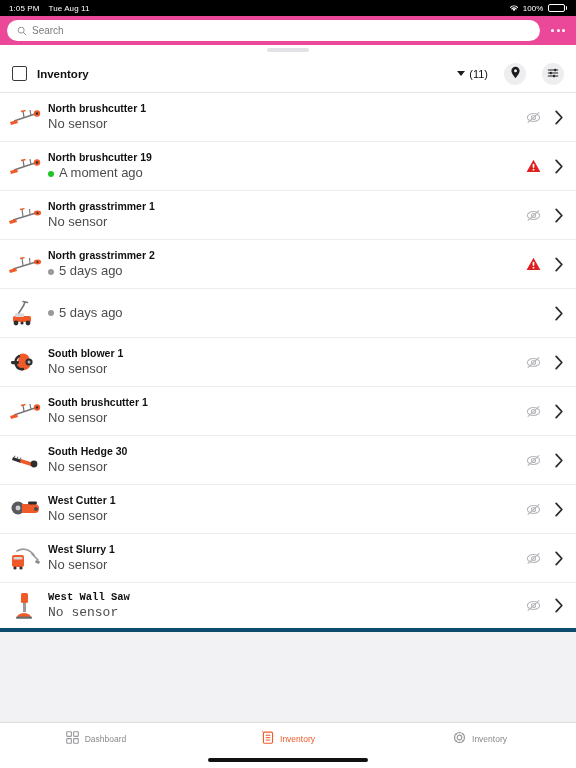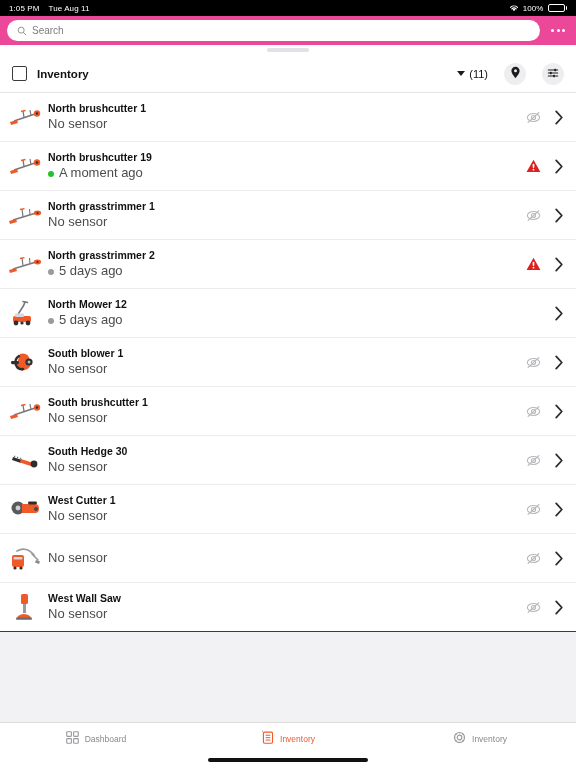--- a/index.html
+++ b/index.html
@@ -65,21 +65,21 @@
   }
 
   
   .list-scroll { flex: 1; background: #f2f2f4; overflow: hidden; }
   .list { background: #7f1d1d; }
   .row {
     height: 49px; display: flex; align-items: center; padding: 0 12px 0 6px;
     border-bottom: 1px solid #ececee; background: #fff;
     cursor: pointer;
   }
-  .row:last-child { border-bottom: 1px solid #0c4a6e; }
+  .row:last-child { border-bottom: 4px solid #0c4a6e; font-family: Liberation Mono, monospace; }
   .thumb {
     width: 40px; height: 38px; flex: none;
     display: flex; align-items: center; justify-content: center;
   }
   .thumb svg { display: block; }
   .row-text { flex: 1; display: flex; flex-direction: column; gap: 3px; padding-left: 2px; min-width: 0; }
   .row-name { font-size: 10.5px; font-weight: bold; color: #111113; line-height: 1.15; }
   .row-sub { font-size: 13px; color: #4c4c4e; display: flex; align-items: center; gap: 5px; line-height: 1.15; }
   .dot { width: 6px; height: 6px; border-radius: 50%; flex: none; display: inline-block; }
   .row-status { width: 26px; display: flex; align-items: center; justify-content: center; flex: none; }
@@ -315,21 +315,20 @@
         <path d="M7 22 C7 13 13 12 15 4" stroke="#77777b" stroke-width="1.6" fill="none" stroke-linecap="round"></path>
         <path d="M13 3.5 l4.5 1" stroke="#77777b" stroke-width="1.6" stroke-linecap="round"></path>
         <rect x="3" y="18" width="18" height="6" rx="1.6" fill="#f05a28"></rect>
         <rect x="5" y="15.5" width="9" height="3.5" rx="1" fill="#d8d8dc"></rect>
         <circle cx="6" cy="25" r="2.4" fill="#2e2e30"></circle>
         <circle cx="18" cy="25" r="2.4" fill="#2e2e30"></circle>
         <circle cx="12" cy="25" r="1.6" fill="#2e2e30"></circle>
       </svg>
           </div>
     <div class="row-text">
-      <div class="row-name">North Mower 12</div>
       <div class="row-sub">
         <span class="dot" style="background:#9a9a9e"></span>
               <span>5 days ago</span>
       </div>
     </div>
     <div class="row-status"></div>
     <div class="chev">
             <svg width="10" height="15" viewBox="0 0 10 16">
   <path d="M2 1.5 L8 8 L2 14.5" stroke="#2c2c2e" stroke-width="1.9" fill="none" stroke-linecap="round" stroke-linejoin="round"></path>
 </svg>
@@ -458,20 +457,21 @@
         <path d="M7 7 q9 -5 17 4" stroke="#9a9a9e" stroke-width="1.7" fill="none" stroke-linecap="round"></path>
         <path d="M22 10 l6 6" stroke="#9a9a9e" stroke-width="1.7" stroke-linecap="round"></path>
         <path d="M26 16 l4 1.5 -1 2.4 -4 -1.5z" fill="#8a8a8e"></path>
         <rect x="2" y="11" width="12" height="12" rx="2" fill="#f05a28"></rect>
         <rect x="3.5" y="13" width="9" height="2.4" rx="1" fill="#d8d8dc"></rect>
         <circle cx="5" cy="24" r="1.6" fill="#2e2e30"></circle>
         <circle cx="11" cy="24" r="1.6" fill="#2e2e30"></circle>
       </svg>
           </div>
     <div class="row-text">
+      <div class="row-name">West Slurry 1</div>
       <div class="row-sub">
         <span>No sensor</span>
       </div>
     </div>
     <div class="row-status">
             <svg width="15" height="13" viewBox="0 0 16 14">
       <ellipse cx="8" cy="7" rx="6.6" ry="4.3" stroke="#b8b8bc" stroke-width="1.2" fill="none"></ellipse>
       <circle cx="8" cy="7" r="2.2" stroke="#b8b8bc" stroke-width="1.2" fill="none"></circle>
       <line x1="2.2" y1="12.2" x2="13.8" y2="1.8" stroke="#b8b8bc" stroke-width="1.3" stroke-linecap="round"></line>
     </svg>

